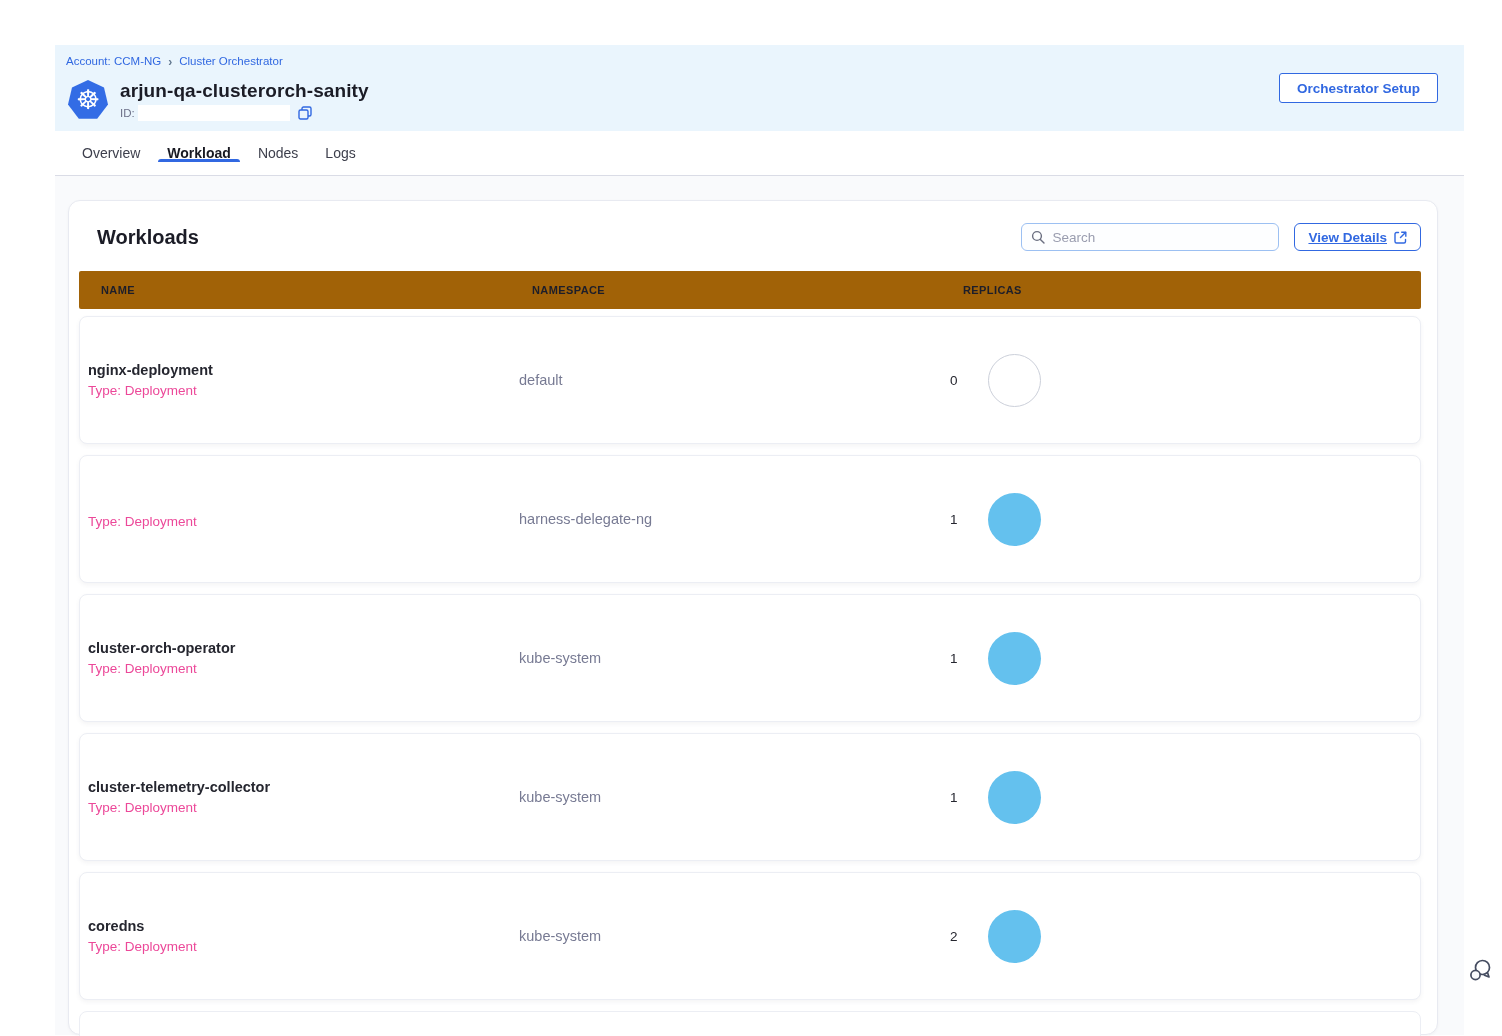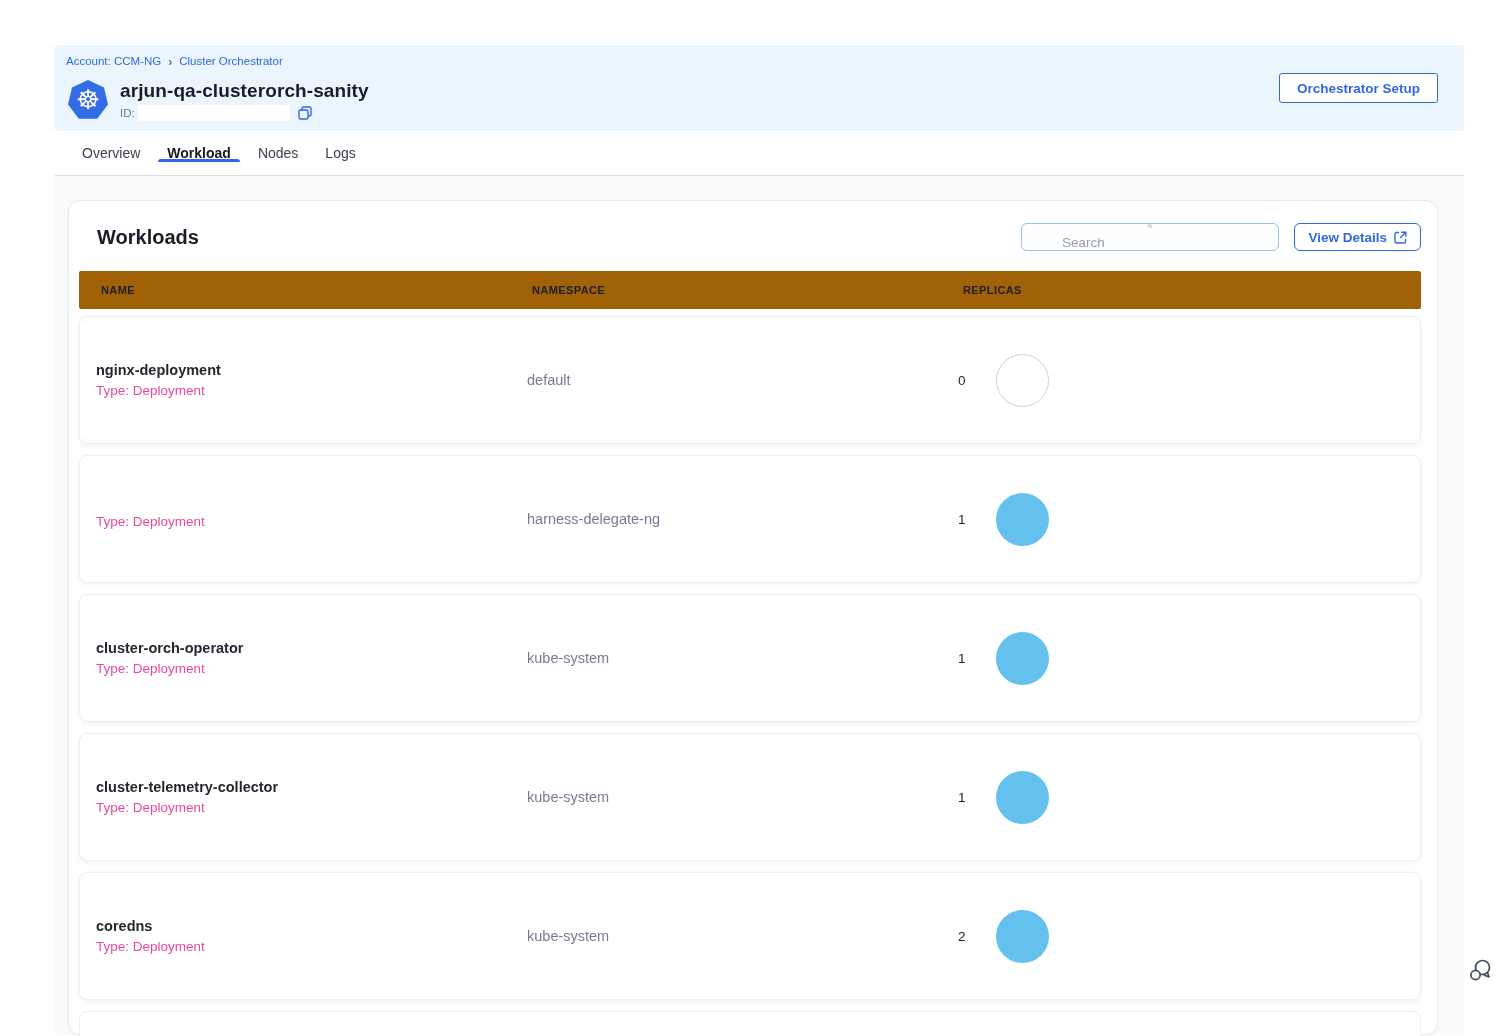--- a/index.html
+++ b/index.html
@@ -39,40 +39,40 @@
   
   .panel { background:#f9fafc; height:859px; padding:24px 26px 0 13px; }
   .card { background:#ffffff; border:1px solid #e8eaf1; border-radius:12px;
     box-shadow:0 1px 3px rgba(40,41,61,0.04); height:100%; padding:22px 16px 0 10px; }
 
   .card-header { display:flex; align-items:center; justify-content:space-between;
     margin:0 0 20px 18px; }
   .card-title { font-size:20px; font-weight:bold; color:#1b1c26; }
   .header-controls { display:flex; align-items:center; gap:15px; }
   .search-box { width:258px; height:28px; border:1px solid #9cc0f2; border-radius:6px;
-    background:#fdfeff; display:flex; align-items:center; padding:0 9px; gap:7px;flex-direction:column; }
+    background:#fdfeff; display:flex; align-items:center; padding:0 9px; gap:7px; }
   .search-box input { border:none; outline:none; background:transparent; flex:1;
     font-size:13.5px; color:#3d3f4c; font-family:inherit; }
   .search-box input::placeholder { color:#9a9daf; }
   .view-details-btn { height:28px; padding:0 13px; background:#ffffff; border:1px solid #3168e1;
     border-radius:6px; color:#3168e1; font-size:13.5px; font-weight:bold; font-family:inherit;
-    display:flex; align-items:center; gap:7px; cursor:pointer; }
+    display:flex; align-items:center; gap:7px; cursor:pointer;text-decoration:underline; }
 
   
   .table-head { height:38px; background:#a16207; border-radius:2px; display:flex;
     align-items:center; padding-left:22px; margin-bottom:7px; }
   .col-name { flex:0 0 431px; }
   .col-ns   { flex:0 0 431px; }
   .col-rep  { flex:1; display:flex; align-items:center; }
   .th { font-size:11px; font-weight:bold; color:#1d1e2a; letter-spacing:0.4px;
     text-transform:uppercase; }
 
   .row-card { height:128px; border:1px solid #eceef4; border-radius:8px;
     box-shadow:0 2px 4px rgba(96,97,112,0.07); display:flex; align-items:center;
-    padding-left:16px; margin-bottom:11px; background:#ffffff; }
+    padding-left:8px; margin-bottom:11px; background:#ffffff; }
   .wl-name { font-size:14.5px; font-weight:bold; color:#25262f; }
   .wl-type { font-size:13.5px; color:#ec4899; margin-top:5px; }
   .wl-ns   { font-size:14.5px; color:#777a93; }
   .rep-count { font-size:13.5px; color:#25262f; width:38px; }
   .replica-circle { width:53px; height:53px; border-radius:50%; background:#64c1ee; }
   .replica-circle.empty { background:#ffffff; border:1.5px solid #ccd0da; }
   .row-card.partial { height:40px; margin-bottom:0; box-shadow:none; }
 
   
   .chat-fab { position:absolute; right:8px; top:956px; width:28px; height:28px; cursor:pointer; }

